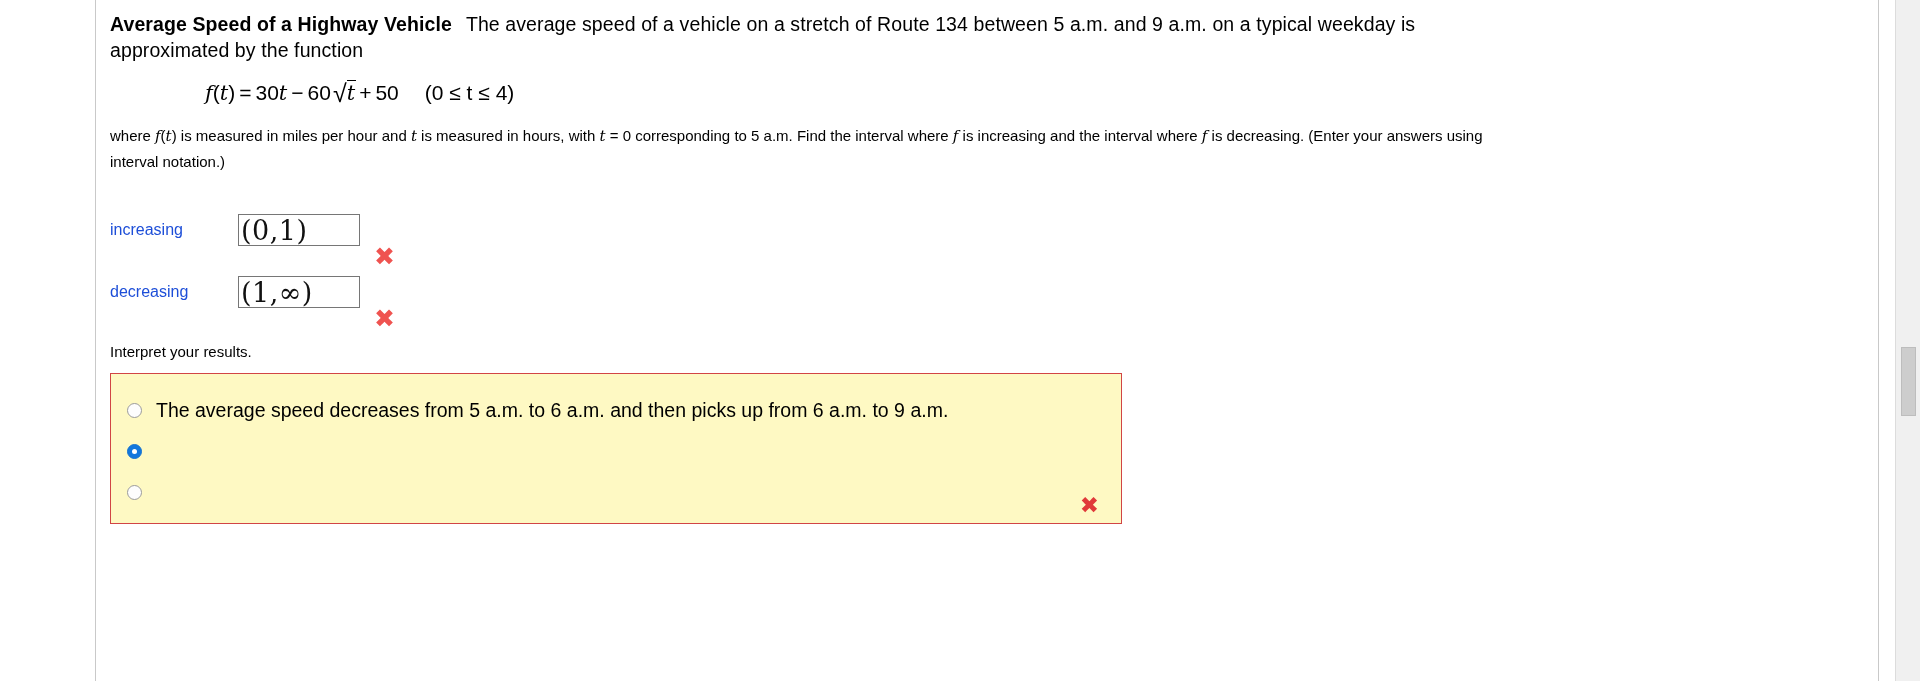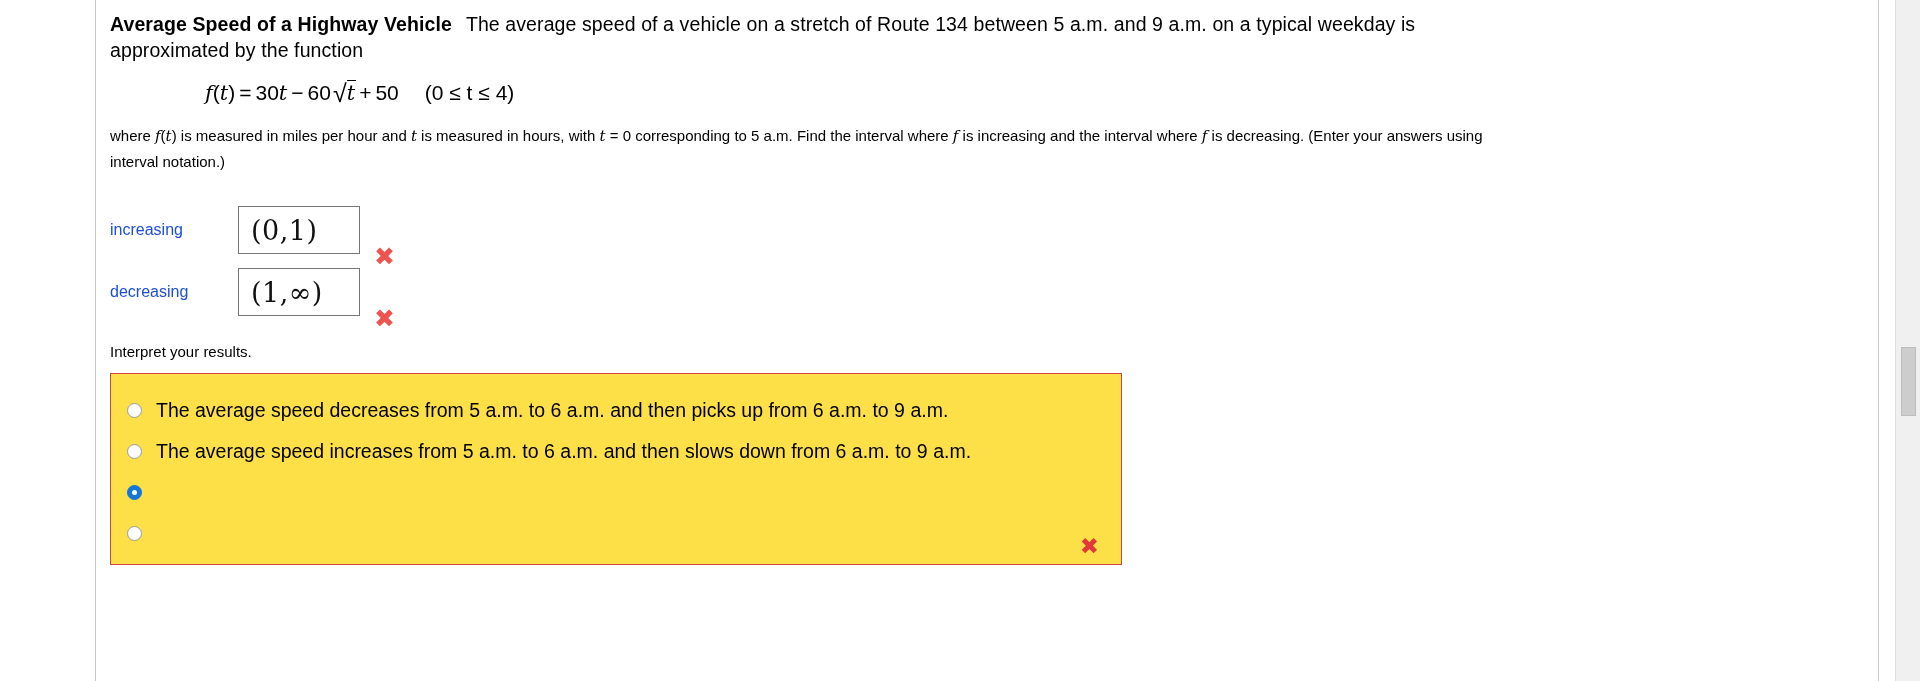--- a/index.html
+++ b/index.html
@@ -133,26 +133,26 @@
     height: 58px;
     margin-bottom: 4px;
   }
   .answer-label {
     width: 128px;
     font-size: 16px;
     color: #1d4ed8;
   }
   .answer-box {
     width: 122px;
-    height: 48px;
+    height: 32px;
     border: 1px solid #767676;
     background: #ffffff;
     display: flex;
     align-items: center;
-    padding-left: 12px;
+    padding-left: 2px;
     box-sizing: border-box;
   }
   .answer-value {
     font-family: "DejaVu Serif", "Liberation Serif", serif;
     font-size: 27px;
     color: #111;
     letter-spacing: 0.5px;
   }
   .xmark {
     color: #ef5350;
@@ -171,21 +171,21 @@
     margin-top: 22px;
     font-size: 15px;
   }
   .options-box {
     margin-top: 13px;
     width: 1012px;
     border: 1px solid #d14545;
     box-sizing: border-box;
     padding: 16px 0 10px 0;
     position: relative;
-    background: #fde047;
+    background: #fef9c3;
   }
   .option-row {
     display: flex;
     align-items: center;
     padding: 0 0 0 16px;
     height: 41px;
   }
   .radio {
     width: 15px;
     height: 15px;
@@ -273,31 +273,27 @@
 
     <div class="interpret-prompt">Interpret your results.</div>
 
     <div class="options-box">
 
       <div class="option-row">
         <span class="radio"></span>
         <span class="option-label">The average speed decreases from 5 a.m. to 6 a.m. and then picks up from 6 a.m. to 9 a.m.</span>
       </div>
 
+
+      <div class="option-row">
+        <span class="radio checked"></span>
+      </div>
+
       <div class="option-row">
         <span class="radio"></span>
-        <span class="option-label">The average speed increases from 5 a.m. to 6 a.m. and then slows down from 6 a.m. to 9 a.m.</span>
-      </div>
-
-      <div class="option-row">
-        <span class="radio checked"></span>
-      </div>
-
-      <div class="option-row">
-        <span class="radio"></span>
       </div>
 
 
       <div class="box-xmark">✖</div>
     </div>
 
   </div>
 </div>
 
 </body></html>

